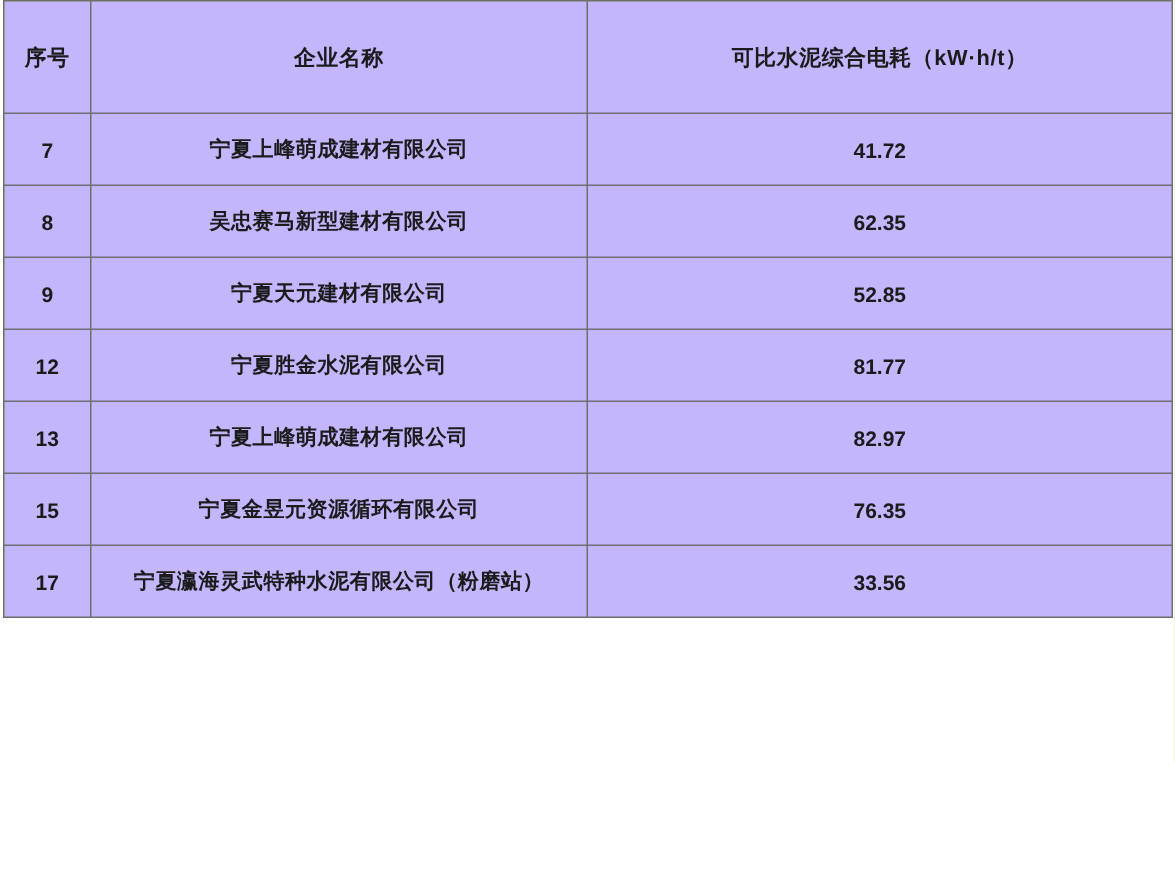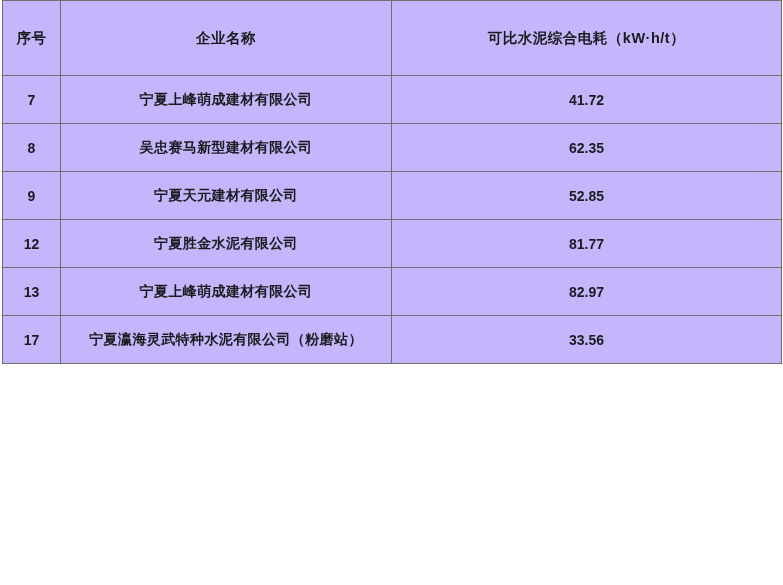--- a/index.html
+++ b/index.html
@@ -95,19 +95,24 @@
         <td class="idx-cell">12</td>
         <td class="name-cell">宁夏胜金水泥有限公司</td>
         <td class="val-cell">81.77</td>
       </tr>
       <tr>
         <td class="idx-cell">13</td>
         <td class="name-cell">宁夏上峰萌成建材有限公司</td>
         <td class="val-cell">82.97</td>
       </tr>
       <tr>
+        <td class="idx-cell">15</td>
+        <td class="name-cell">宁夏金昱元资源循环有限公司</td>
+        <td class="val-cell">76.35</td>
+      </tr>
+      <tr>
         <td class="idx-cell">17</td>
         <td class="name-cell">宁夏瀛海灵武特种水泥有限公司（粉磨站）</td>
         <td class="val-cell">33.56</td>
       </tr>
     </tbody>
   </table>
 </div>
 
 </body></html>

